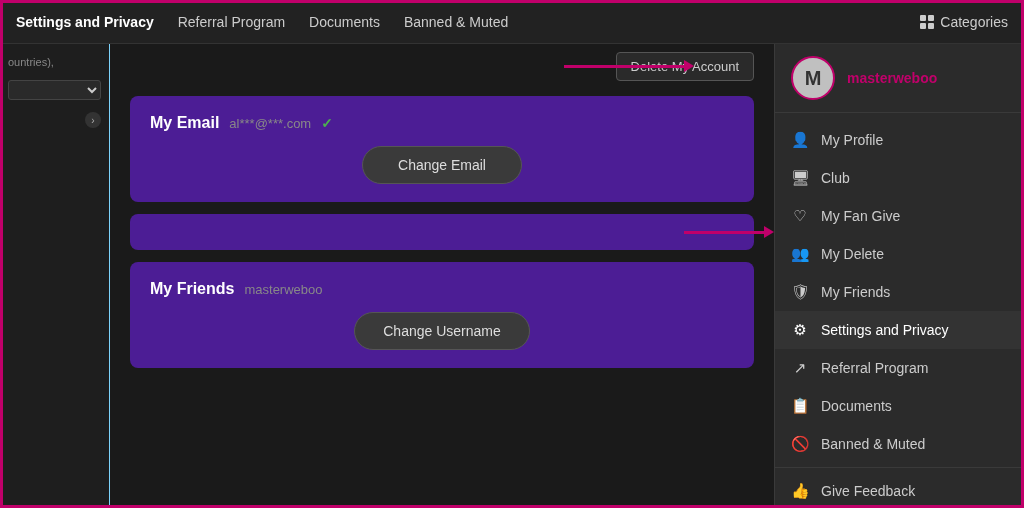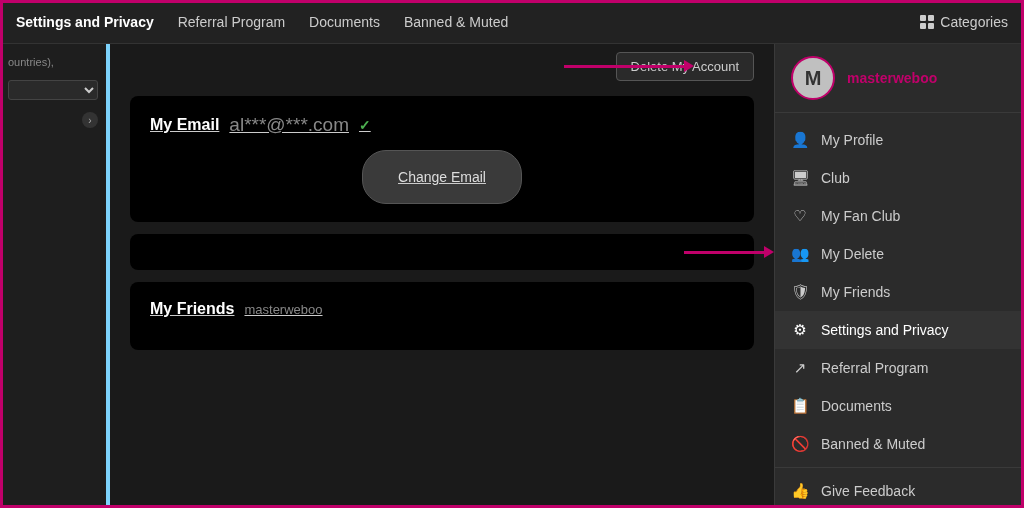--- a/index.html
+++ b/index.html
@@ -65,21 +65,21 @@
     .main-content {
       display: flex;
       height: calc(100% - 44px);
       position: relative;
     }
 
     
     .left-area {
       width: 110px;
       background: #1e1e1e;
-      border-right: 4px solid #7dd3fc;
+      border-right: 1px solid #7dd3fc;
       padding: 12px 8px;
       display: flex;
       flex-direction: column;
       gap: 8px;
       font-size: 12px;
       color: #888;
     }
     .left-label {
       font-size: 11px;
       color: #888;
@@ -153,49 +153,48 @@
       border: 1px solid #555;
       color: #ccc;
       padding: 6px 14px;
       border-radius: 4px;
       font-size: 13px;
       cursor: pointer;
     }
 
     
     .section {
-      background: #000000;
+      background: #4c1d95;
       border-radius: 8px;
       padding: 18px 20px;
       margin-bottom: 12px;
-      text-decoration: underline;
     }
     .section-title {
       font-size: 16px;
       color: #fff;
       font-weight: bold;
       margin-bottom: 14px;
       display: flex;
       align-items: center;
       gap: 10px;
     }
     .email-verified {
-      font-size: 19px;
+      font-size: 13px;
       color: #888;
       font-weight: normal;
     }
     .check-icon {
       color: #4caf50;
       font-size: 14px;
     }
     .action-btn {
       background: #3a3a3a;
       border: 1px solid #555;
       color: #ddd;
-      padding: 18px 28px;
+      padding: 10px 28px;
       border-radius: 24px;
       font-size: 14px;
       cursor: pointer;
       display: block;
       margin: 0 auto;
       min-width: 160px;
     }
     .username-tag {
       font-size: 13px;
       color: #888;
@@ -362,40 +361,41 @@
         <div class="pass-arrow-line"></div>
         <div class="pass-arrow-head"></div>
       </div>
     </div>
 
     <div class="section">
       <div class="section-title">
         <span>My Friends</span>
         <span class="username-tag">masterweboo</span>
       </div>
+      <button class="action-btn">Change Username</button>
     </div>
   </div>
 
   <div class="right-panel">
     <div class="panel-user-header">
       <div class="avatar-circle">M</div>
       <span class="user-name-display">masterweboo</span>
     </div>
     <ul class="menu-list" id="menu-list">
         <li class="menu-item">
           <span class="menu-icon">👤</span>
           <span>My Profile</span>
         </li>
         <li class="menu-item">
           <span class="menu-icon">🖥</span>
           <span>Club</span>
         </li>
         <li class="menu-item">
           <span class="menu-icon">♡</span>
-          <span>My Fan Club</span>
+          <span>My Fan Give</span>
         </li>
         <li class="menu-item">
           <span class="menu-icon">👥</span>
           <span>My Delete</span>
         </li>
         <li class="menu-item">
           <span class="menu-icon">🛡</span>
           <span>My Friends</span>
         </li>
         <li class="menu-item active-item">

